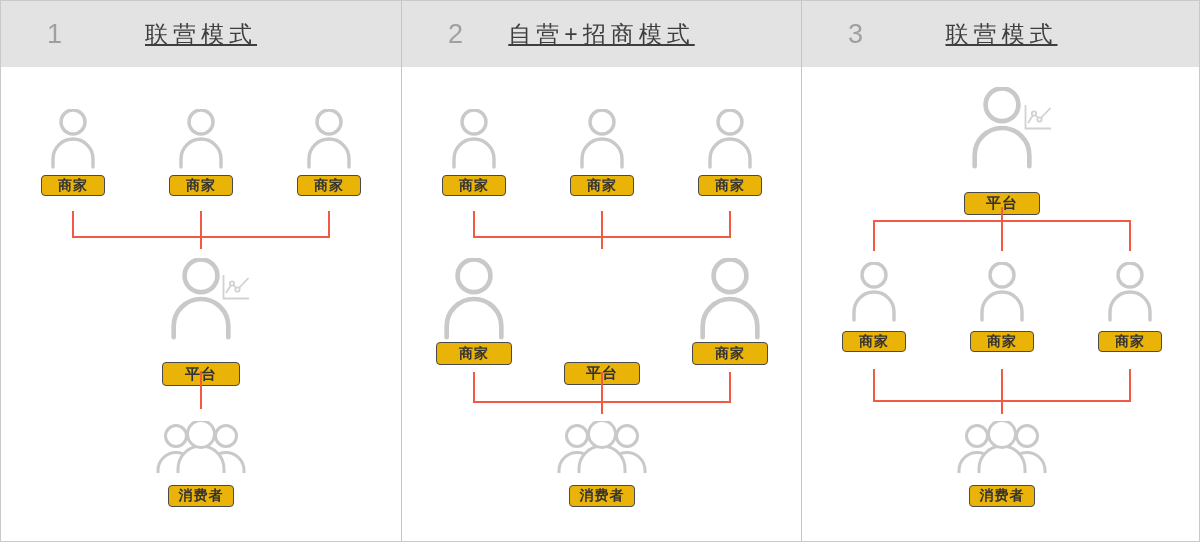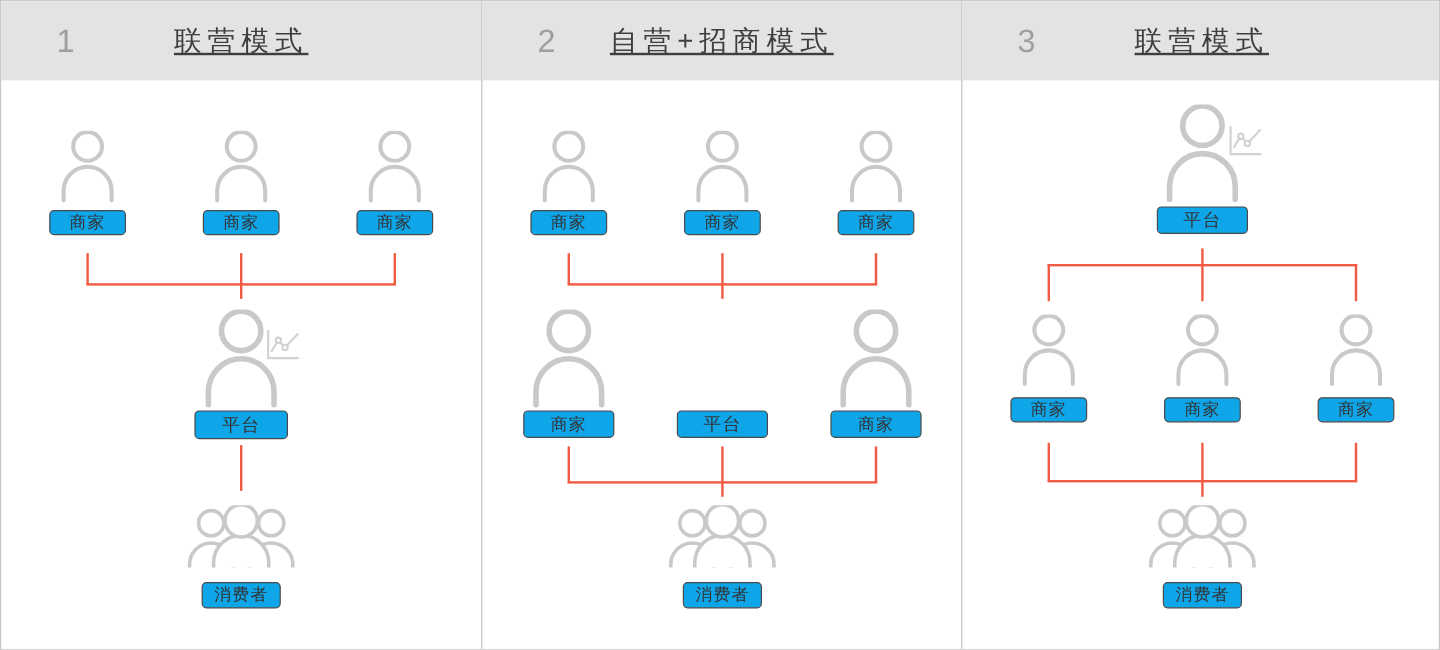--- a/index.html
+++ b/index.html
@@ -24,25 +24,25 @@
   .pnum{position:absolute;left:46px;top:0;line-height:66px;font-size:27px;color:var(--number);}
   .ptitle{position:absolute;left:0;right:0;top:0;text-align:center;line-height:66px;
           font-size:23px;letter-spacing:5px;color:var(--title);text-decoration:underline;}
   .icon{position:absolute;display:block;}
   .svg-person{fill:none;stroke:var(--icon);stroke-width:3.4;stroke-linecap:round;}
   .svg-group{fill:none;stroke:var(--icon);stroke-width:3;stroke-linecap:round;}
   .svg-group .fillw{fill:#ffffff;}
   .svg-chart{fill:none;stroke:var(--chart-icon);stroke-width:1.8;}
   .svg-chart .dotw{fill:#ffffff;}
   .box{
-    position:absolute;background:#0ea5e9;border:1.5px solid var(--box-border);
+    position:absolute;background:#eab308;border:1.5px solid var(--box-border);
     border-radius:4px;display:flex;align-items:center;justify-content:center;
-    font-size:14px;color:#333;box-sizing:border-box;letter-spacing:1px;
+    font-size:14px;color:#333;box-sizing:border-box;letter-spacing:1px;font-weight:bold;
   }
-  .box-lg{font-size:15px;}
+  .box-lg{font-size:15px;margin-top:20px;}
   .vl{position:absolute;width:2px;background:var(--accent);}
   .hl{position:absolute;height:2px;background:var(--accent);}
 </style>
 </head>
 <body>
 
 <div class="stage">
 
   <section class="panel" style="left:0;">
     <header class="phead">

